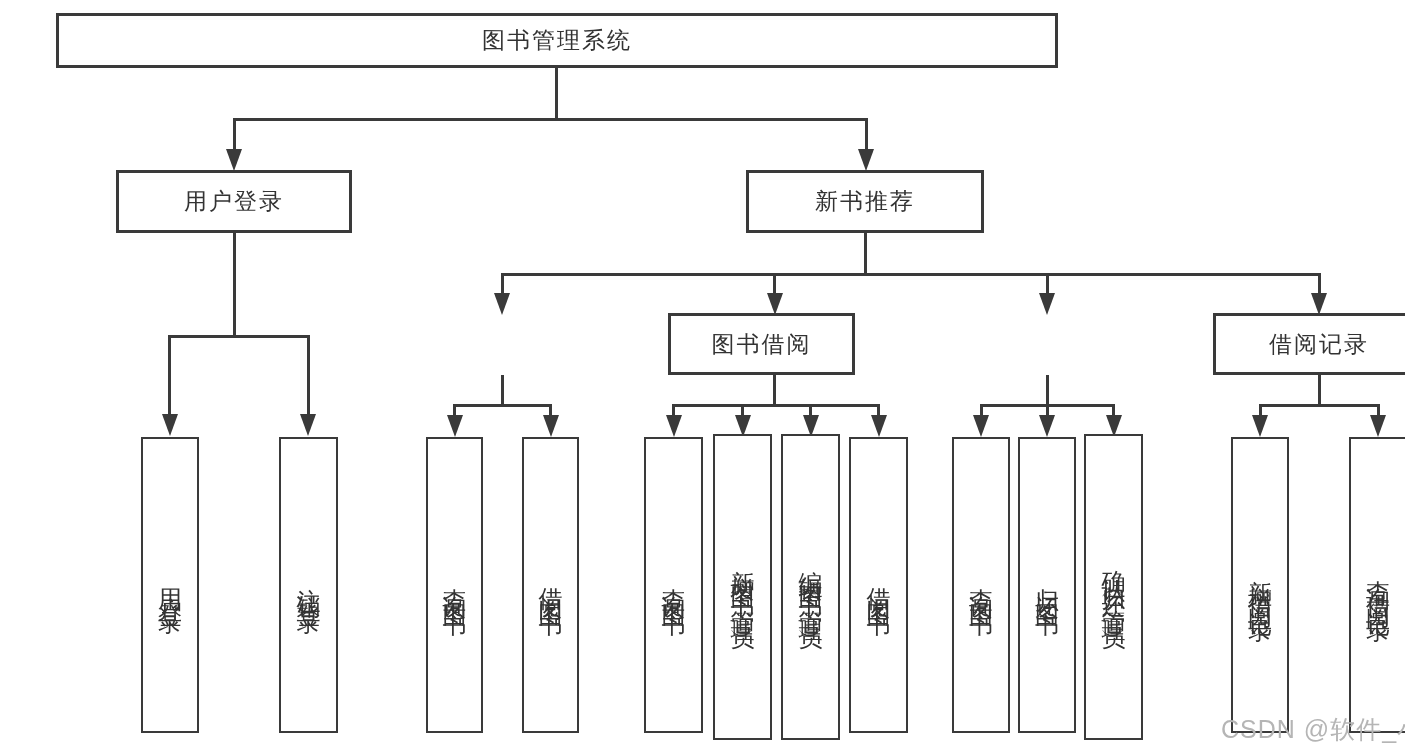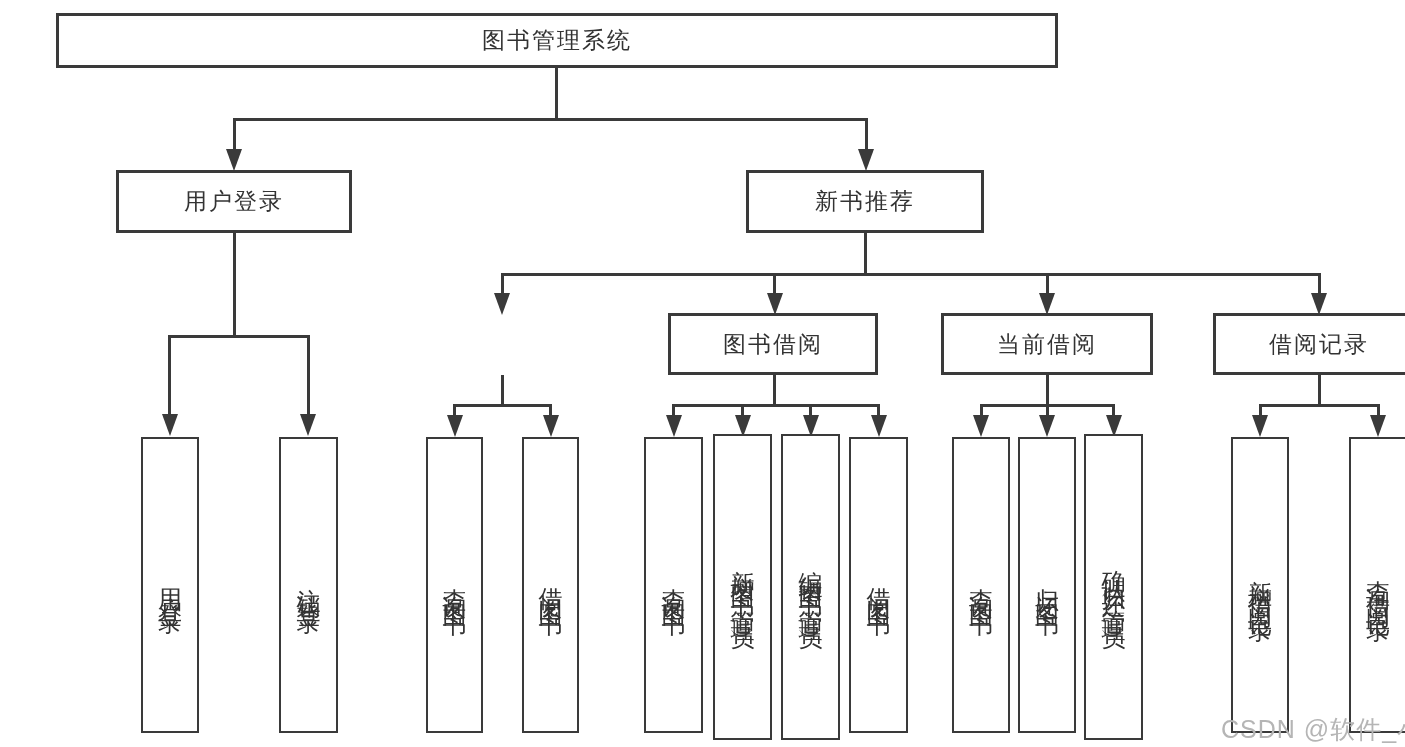--- a/index.html
+++ b/index.html
@@ -86,22 +86,21 @@
   <div class="hline" style="left:465px;top:273px;width:820px;"></div>
   <div class="vline" style="left:465px;top:273px;height:22px;"></div>
   <div class="arrow" style="left:458px;top:293px;"></div>
   <div class="vline" style="left:737px;top:273px;height:22px;"></div>
   <div class="arrow" style="left:731px;top:293px;"></div>
   <div class="vline" style="left:1010px;top:273px;height:22px;"></div>
   <div class="arrow" style="left:1003px;top:293px;"></div>
   <div class="vline" style="left:1282px;top:273px;height:22px;"></div>
   <div class="arrow" style="left:1275px;top:293px;"></div>
 
-  <div class="box" style="left:632px;top:313px;width:210px;height:62px;">图书借阅</div>
-  <div class="box" style="left:905px;top:313px;width:212px;height:62px;">当前借阅</div>
+  <div class="box" style="left:632px;top:313px;width:187px;height:62px;">图书借阅</div>
   <div class="box" style="left:1177px;top:313px;width:212px;height:62px;">借阅记录</div>
 
   <div class="vline" style="left:465px;top:375px;height:31px;"></div>
   <div class="hline" style="left:417px;top:404px;width:98px;"></div>
   <div class="vline" style="left:417px;top:404px;height:13px;"></div>
   <div class="arrow" style="left:411px;top:415px;"></div>
   <div class="vline" style="left:513px;top:404px;height:13px;"></div>
   <div class="arrow" style="left:507px;top:415px;"></div>
 
   <div class="vline" style="left:737px;top:375px;height:31px;"></div>

